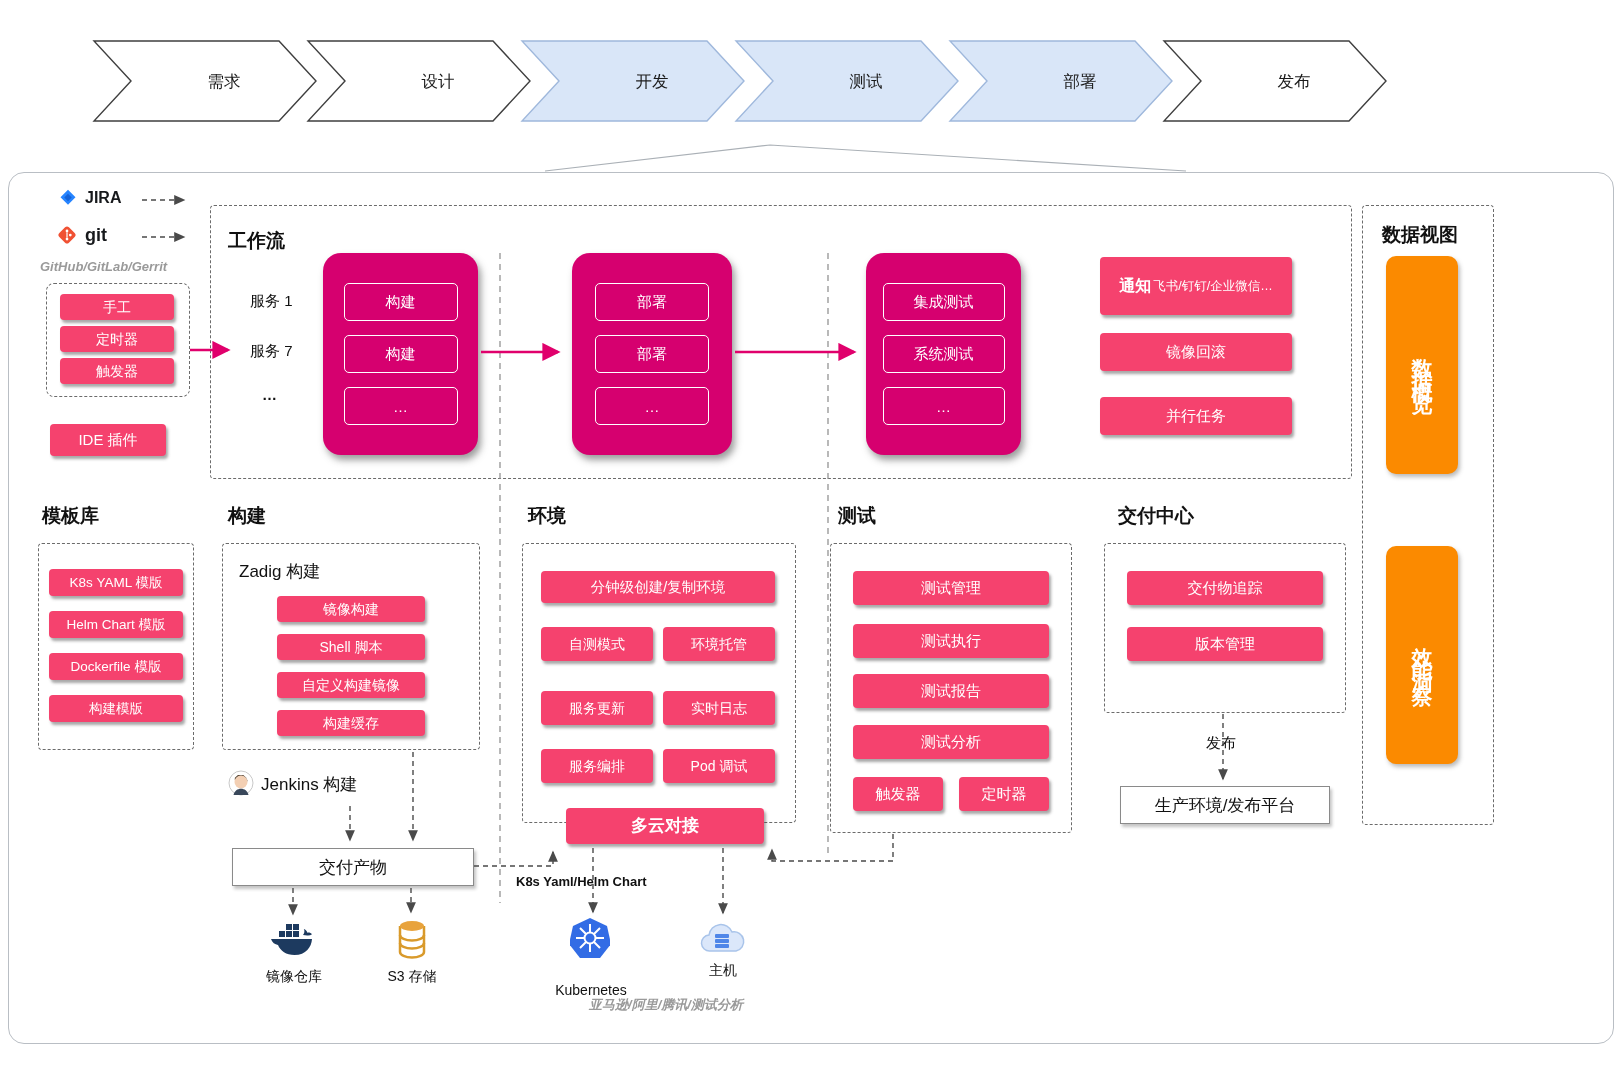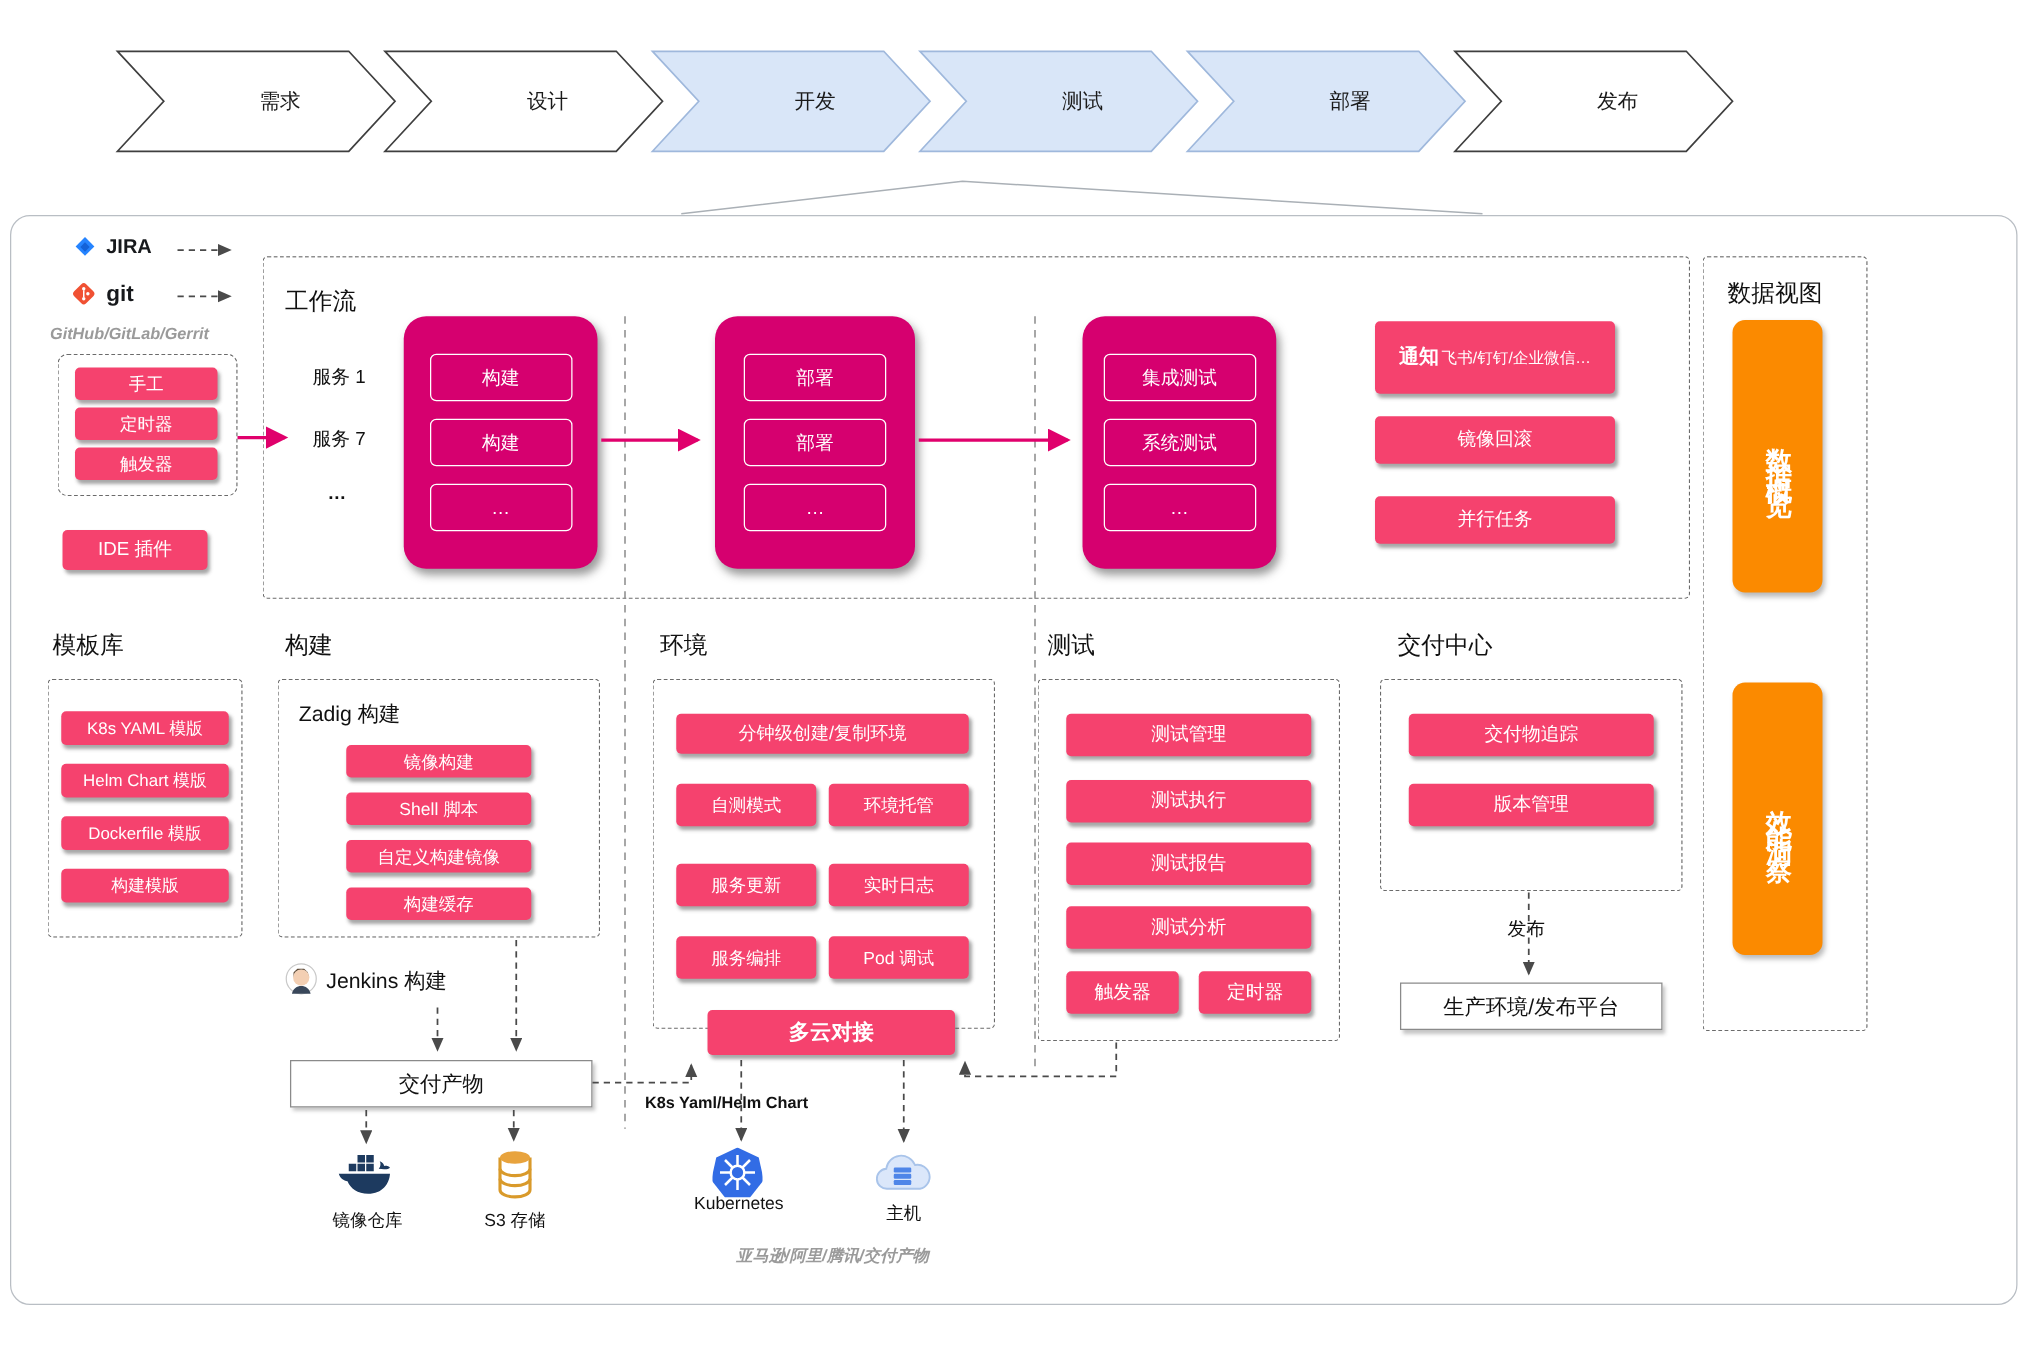--- a/index.html
+++ b/index.html
@@ -2,21 +2,21 @@
 <html><head>
 <meta charset="utf-8">
 <style>
   html,body{margin:0;padding:0;background:#fff;}
   .canvas{position:relative;width:1624px;height:1082px;background:#fff;
           font-family:"Liberation Sans","DejaVu Sans",sans-serif;overflow:hidden;color:#111;}
   .abs{position:absolute;}
   .main-frame{position:absolute;left:8px;top:172px;width:1604px;height:870px;
               border:1.5px solid #b9bec4;border-radius:16px;}
   .dashed-box{position:absolute;border:1.6px dashed #6b6b6b;border-radius:4px;background:transparent;}
-  .sec-title{position:absolute;font-size:19px;font-weight:normal;color:#111;}
+  .sec-title{position:absolute;font-size:19px;font-weight:bold;color:#111;}
   .pbtn{position:absolute;background:#f5426e;color:#fff;display:flex;align-items:center;
         justify-content:center;border-radius:4px;font-size:14px;text-align:center;
         box-shadow:2px 3px 3px rgba(60,60,60,0.45);line-height:1.15;}
   .magenta-box{position:absolute;background:#d6006f;border-radius:18px;
         box-shadow:3px 5px 7px rgba(60,60,60,0.5);display:flex;flex-direction:column;
         align-items:center;justify-content:center;gap:14px;}
   .wf-item{width:112px;height:36px;border:1.5px solid #fff;border-radius:5px;color:#fff;
         display:flex;align-items:center;justify-content:center;font-size:15px;}
   .white-box{position:absolute;background:#fff;border:1px solid #8a8a8a;display:flex;
         align-items:center;justify-content:center;font-size:17px;color:#111;
@@ -207,33 +207,33 @@
 
   <div class="small-note" style="left:516px;top:874px">K8s Yaml/Helm Chart</div>
 
   <svg class="abs" style="left:570px;top:918px" width="40" height="40" viewBox="0 0 40 40">
     <polygon points="20,0 37,8 41,26 30,40 10,40 -1,26 3,8" fill="#326ce5"></polygon>
     <g stroke="#fff" stroke-width="2" fill="none">
       <circle cx="20" cy="20" r="5.5"></circle>
       <path d="M20 14.5V6 M20 25.5V34 M14.5 20H6 M25.5 20H34 M16 16l-6-6 M24 24l6 6 M24 16l6-6 M16 24l-6 6"></path>
     </g>
   </svg>
-  <div class="icon-label" style="left:548px;top:954px;width:86px">Kubernetes</div>
+  <div class="icon-label" style="left:548px;top:982px;width:86px">Kubernetes</div>
 
   <svg class="abs" style="left:700px;top:920px" width="46" height="38" viewBox="0 0 46 38">
     <path d="M10 31a8 8 0 0 1-1-16 12 12 0 0 1 23-3 9 9 0 0 1 4 19z" fill="#dbe7fa" stroke="#a9c4ea" stroke-width="1.5"></path>
     <g fill="#4f86e8">
       <rect x="15" y="14" width="14" height="4" rx="1"></rect>
       <rect x="15" y="19" width="14" height="4" rx="1"></rect>
       <rect x="15" y="24" width="14" height="4" rx="1"></rect>
     </g>
   </svg>
   <div class="icon-label" style="left:700px;top:962px;width:46px">主机</div>
 
-  <div class="note-italic" style="left:568px;top:996px;width:196px;text-align:center">亚马逊/阿里/腾讯/交付产物</div>
+  <div class="note-italic" style="left:568px;top:996px;width:196px;text-align:center">亚马逊/阿里/腾讯/测试分析</div>
 
   <div class="sec-title" style="left:838px;top:503px">测试</div>
   <div class="dashed-box" style="left:830px;top:543px;width:240px;height:288px">
     <div class="pbtn" style="left:22px;top:27px;width:196px;height:34px;font-size:15px">测试管理</div>
     <div class="pbtn" style="left:22px;top:80px;width:196px;height:34px;font-size:15px">测试执行</div>
     <div class="pbtn" style="left:22px;top:130px;width:196px;height:34px;font-size:15px">测试报告</div>
     <div class="pbtn" style="left:22px;top:181px;width:196px;height:34px;font-size:15px">测试分析</div>
     <div class="pbtn" style="left:22px;top:233px;width:90px;height:34px;font-size:15px">触发器</div>
     <div class="pbtn" style="left:128px;top:233px;width:90px;height:34px;font-size:15px">定时器</div>
   </div>

